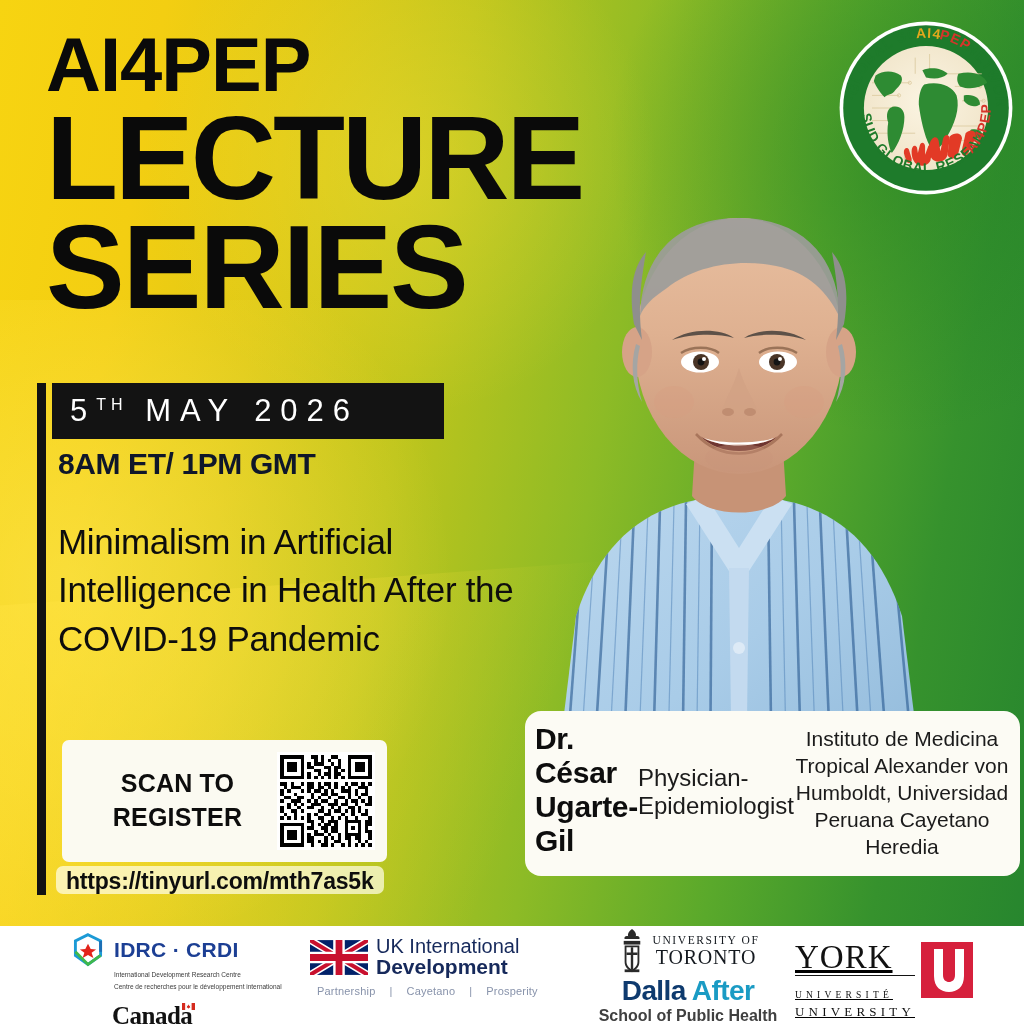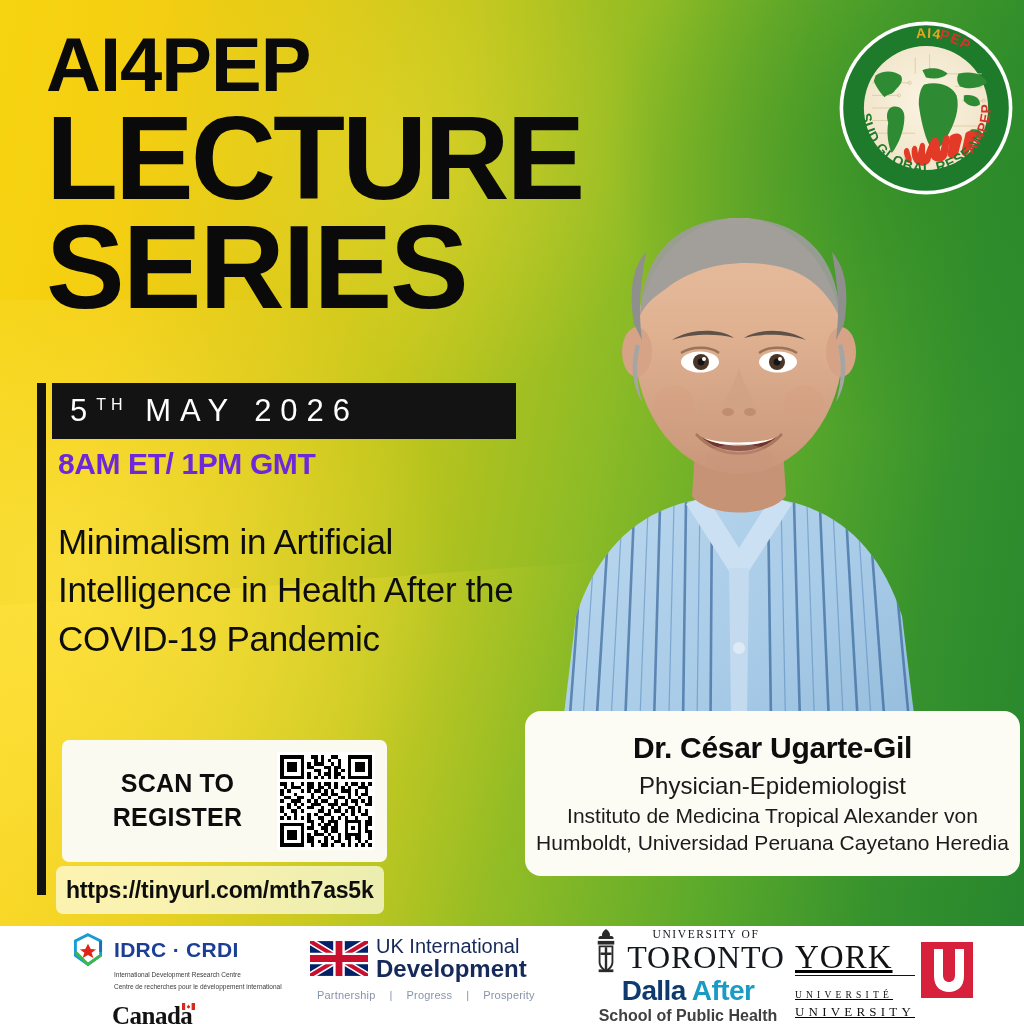--- a/index.html
+++ b/index.html
@@ -63,31 +63,31 @@
   }
 
   
   .vrule{
     position:absolute;left:37px;top:383px;width:9px;height:512px;
     background:#121212;z-index:6;
   }
 
   
   .date-band{
-    position:absolute;left:52px;top:383px;width:464px;height:56px;
+    position:absolute;left:52px;top:383px;width:392px;height:56px;
     background:#131313;z-index:7;display:flex;align-items:center;
   }
   .date-text{
     color:#ffffff;font-size:31px;font-weight:300;letter-spacing:9px;
     padding-left:18px;white-space:nowrap;font-family:"Liberation Sans", sans-serif;
   }
   .date-text sup{font-size:16px;letter-spacing:5px;vertical-align:super;}
   .time-text{
     position:absolute;left:58px;top:447px;z-index:7;
-    font-size:30px;font-weight:bold;color:#6d28d9;letter-spacing:-.4px;
+    font-size:30px;font-weight:bold;color:#0f172a;letter-spacing:-.4px;
   }
 
   
   .lec-title{
     position:absolute;left:58px;top:518px;width:490px;z-index:7;
     font-size:35px;font-weight:normal;color:#0d0d0d;line-height:1.38;
     letter-spacing:-.3px;
   }
 
   
@@ -100,39 +100,39 @@
     flex:1;text-align:center;font-size:25px;font-weight:bold;color:#0d0d0d;
     line-height:1.35;letter-spacing:.2px;padding-left:16px;
   }
   .qr{
     width:98px;height:98px;margin-right:12px;flex:none;
     background:#ffffff;display:block;
   }
   .url-pill{
     position:absolute;left:56px;top:866px;height:24px;
     background:rgba(255,253,230,.72);border-radius:7px;z-index:7;
-    display:flex;align-items:center;padding:12px 10px;
+    display:flex;padding:2px 10px;
   }
   .url-text{
     font-size:23px;font-weight:bold;color:#0d0d0d;letter-spacing:-.2px;
     white-space:nowrap;
   }
 
   
   .photo-wrap{
     position:absolute;left:524px;top:196px;width:430px;height:600px;z-index:4;
     overflow:hidden;
   }
   .photo-svg{display:block;width:430px;height:600px;}
 
   
   .speaker-card{
     position:absolute;left:525px;top:711px;width:495px;height:165px;
     background:#FCFBF4;border-radius:16px;z-index:8;
-    display:flex;flex-direction:column;align-items:center;justify-content:center;
+    display:flex;flex-direction:row;align-items:center;justify-content:center;
     padding:14px 10px;box-sizing:border-box;
   }
   .sp-name{font-size:30px;font-weight:bold;color:#0d0d0d;letter-spacing:-.3px;margin-bottom:7px;}
   .sp-role{font-size:24px;color:#1b1b1b;font-weight:400;margin-bottom:3px;}
   .sp-aff{font-size:21px;color:#1b1b1b;font-weight:400;line-height:1.28;text-align:center;}
 
   
   .net-logo{position:absolute;left:836px;top:18px;width:180px;height:180px;z-index:9;}
 
   
@@ -146,29 +146,29 @@
   .idrc-tag{font-size:6.5px;color:#3a3a3a;line-height:1.5;margin-left:44px;margin-top:2px;}
   .canada{
     margin-top:10px;margin-left:42px;font-family:"Liberation Serif", serif;
     font-size:25px;font-weight:bold;color:#121212;letter-spacing:-.5px;position:relative;display:inline-block;
   }
   .canada .flag{position:absolute;right:-3px;top:1px;}
 
   .f-uk{position:absolute;left:310px;top:10px;width:225px;}
   .uk-txt{margin-left:8px;}
   .uk-l1{font-size:20px;color:#16295B;font-weight:normal;line-height:1.02;}
-  .uk-l2{font-size:24px;color:#16295B;font-weight:bold;line-height:1.05;}
+  .uk-l2{font-size:21px;color:#16295B;font-weight:bold;line-height:1.05;}
   .uk-tag{font-size:11px;color:#3A4A6B;margin-top:7px;letter-spacing:.2px;}
   .uk-tag span{margin:0 7px;color:#8893ab;}
 
   .f-uoft{position:absolute;left:578px;top:2px;width:220px;text-align:center;}
   .uoft-top{display:flex;align-items:center;justify-content:center;}
   .uoft-words{margin-left:6px;font-family:"Liberation Serif", serif;line-height:1.0;}
   .uoft-l1{font-size:11.5px;color:#14191f;letter-spacing:1.6px;}
-  .uoft-l2{font-size:32px;color:#14191f;letter-spacing:.8px;}
+  .uoft-l2{font-size:20px;color:#14191f;letter-spacing:.8px;}
   .dalla{font-size:28px;font-weight:bold;letter-spacing:-.6px;margin-top:1px;}
   .dalla .d1{color:#0E3A6E;}
   .dalla .d2{color:#1A9BC4;}
   .dalla-sub{font-size:16px;font-weight:bold;color:#404040;margin-top:0px;}
 
   .f-york{position:absolute;left:795px;top:16px;display:flex;align-items:flex-start;text-decoration:underline;}
   .york-words{font-family:"Liberation Serif", serif;}
   .york-l1{font-size:33px;color:#121212;letter-spacing:1px;line-height:.95;font-weight:normal;}
   .york-l2{font-size:9.5px;color:#121212;letter-spacing:4.2px;line-height:1.55;border-top:1.3px solid #121212;margin-top:2px;padding-top:12px;}
   .york-l3{font-size:13px;color:#121212;letter-spacing:4.2px;line-height:1.35;text-align:right;}
@@ -597,21 +597,21 @@
           <path d="M0 0 L60 36 M60 0 L0 36" stroke="#ffffff" stroke-width="7.5"></path>
           <path d="M0 0 L60 36 M60 0 L0 36" stroke="#C8102E" stroke-width="4.2"></path>
           <path d="M30 0 V36 M0 18 H60" stroke="#ffffff" stroke-width="12"></path>
           <path d="M30 0 V36 M0 18 H60" stroke="#C8102E" stroke-width="7"></path>
         </svg>
         <div class="uk-txt">
           <div class="uk-l1">UK International</div>
           <div class="uk-l2">Development</div>
         </div>
       </div>
-      <div class="uk-tag"><span>Partnership</span><span>|</span><span>Progress</span><span>|</span><span>Prosperity</span></div>
+      <div class="uk-tag"><span>Partnership</span><span>|</span><span>Cayetano</span><span>|</span><span>Prosperity</span></div>
     </div>
 
     <div class="f-uoft">
       <div class="uoft-top">
         <svg width="30" height="46" viewBox="0 0 32 50">
           <path d="M16 1 C 12 4 11 7 12 9 C 9 8 7 10 8 12 L 24 12 C 25 10 23 8 20 9 C 21 7 20 4 16 1 Z" fill="#2A2A2A"></path>
           <path d="M7 14 H25 V18 H7 Z" fill="#2A2A2A"></path>
           <path d="M8 19 H24 V37 C 24 43 19 46 16 48 C 13 46 8 43 8 37 Z" fill="#2A2A2A"></path>
           <path d="M10 21 H22 V37 C 22 41 18.5 44 16 45.5 C 13.5 44 10 41 10 37 Z" fill="#ffffff"></path>
           <path d="M16 21 V45.5 M10 28 H22" stroke="#2A2A2A" stroke-width="2.6"></path>

